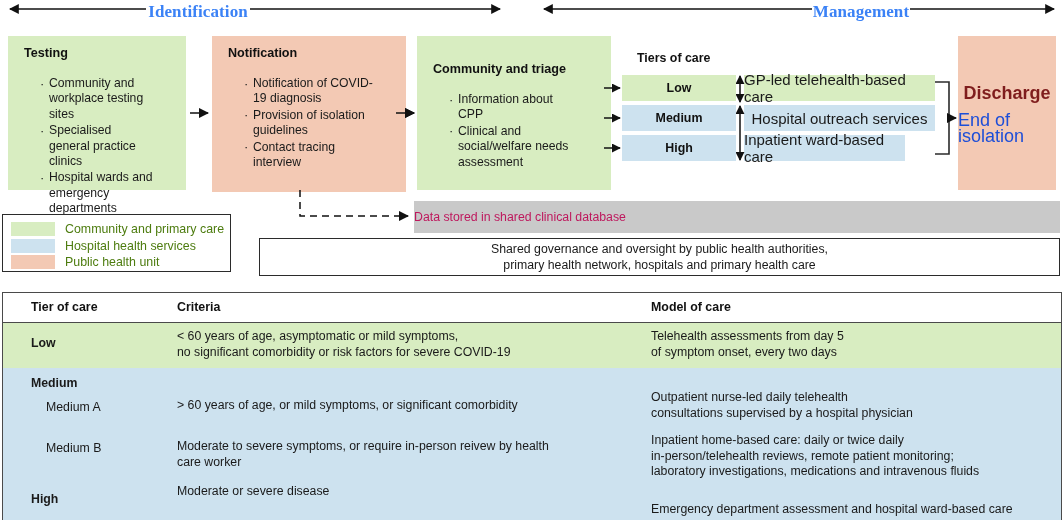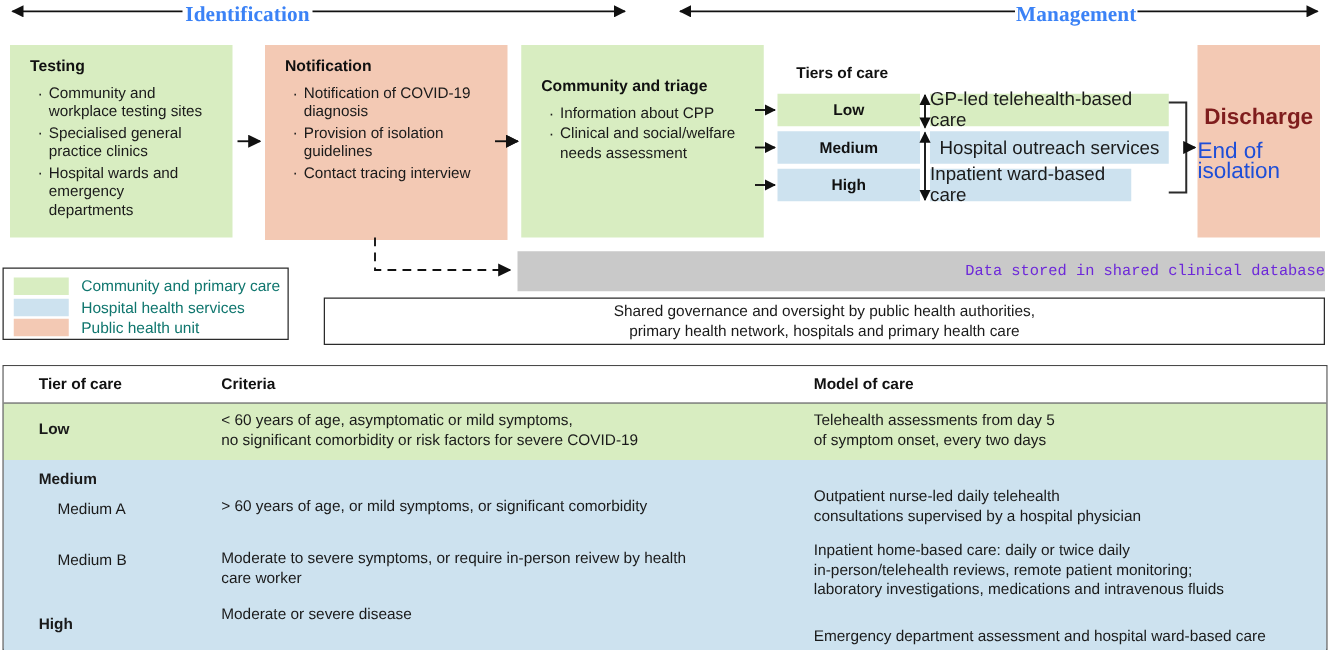--- a/index.html
+++ b/index.html
@@ -6,21 +6,21 @@
   body{width:1064px;height:522px;font-family:"Liberation Sans",sans-serif;color:#1a1a1a;}
   #root{position:relative;width:1064px;height:522px;overflow:hidden;}
   .abs{position:absolute;box-sizing:border-box;}
 
   
   .phase-label{font-size:17px;font-weight:700;color:#3b82f6;letter-spacing:.1px;white-space:nowrap;font-family:Liberation Serif, serif;}
 
   
   .fbox{padding:10px 16px;}
   .fbox .ttl{font-size:12.6px;font-weight:700;color:#111;margin-bottom:7px;}
-  .fbox ul{list-style:none;margin:6px;padding:0;}
+  .fbox ul{list-style:none;margin:16px;padding:0;}
   .fbox li{font-size:12.2px;line-height:15.4px;color:#1a1a1a;padding-left:9px;position:relative;margin-bottom:1px;}
   .fbox li:before{content:"\00B7";position:absolute;left:0;top:-0.5px;font-size:13px;}
 
   .green{background:#d8edc1;}
   .blue{background:#cde2ef;}
   .salmon{background:#f3c9b4;}
   .grey{background:#c9c9c9;}
 
   
   .tiers-cap{font-size:12.4px;font-weight:700;color:#111;}
@@ -29,24 +29,24 @@
 
   
   .disch{display:flex;flex-direction:column;align-items:center;justify-content:center;}
   .disch .d1{font-size:18px;font-weight:700;color:#7f1d1d;margin-bottom:8px;}
   .disch .d2{font-size:18px;line-height:16px;text-align:left;color:#1d4ed8;}
 
   
   .legend{border:1.4px solid #2b2b2b;background:#fff;padding:6px 8px 6px 8px;}
   .leg-row{display:flex;align-items:center;height:16.5px;}
   .leg-sw{width:44px;height:14px;margin-right:10px;flex:none;}
-  .leg-tx{font-size:12.4px;color:#0f766e;white-space:nowrap;}
-
-  
-  .banner-grey{display:flex;align-items:center;justify-content:flex-end;font-size:12.3px;color:#6d28d9;font-family:Liberation Mono, monospace;}
+  .leg-tx{font-size:12.4px;color:#4d7c0f;white-space:nowrap;}
+
+  
+  .banner-grey{display:flex;align-items:center;justify-content:flex-start;font-size:12.3px;color:#be185d;}
   .banner-gov{border:1.4px solid #2b2b2b;background:#fff;display:flex;flex-direction:column;
               align-items:center;justify-content:center;font-size:12.3px;line-height:16px;color:#1a1a1a;text-align:center;}
 
   
   .tbl{border:1.5px solid #4a4a4a;background:#fff;}
   .thead{height:29px;border-bottom:1.5px solid #4a4a4a;background:#fff;position:relative;}
   .th{position:absolute;top:7px;font-size:12.4px;font-weight:700;color:#111;}
   .trow{position:relative;}
   .cell{position:absolute;font-size:12.3px;line-height:15.6px;color:#1a1a1a;white-space:pre-line;}
   .cell.b{font-weight:700;}

